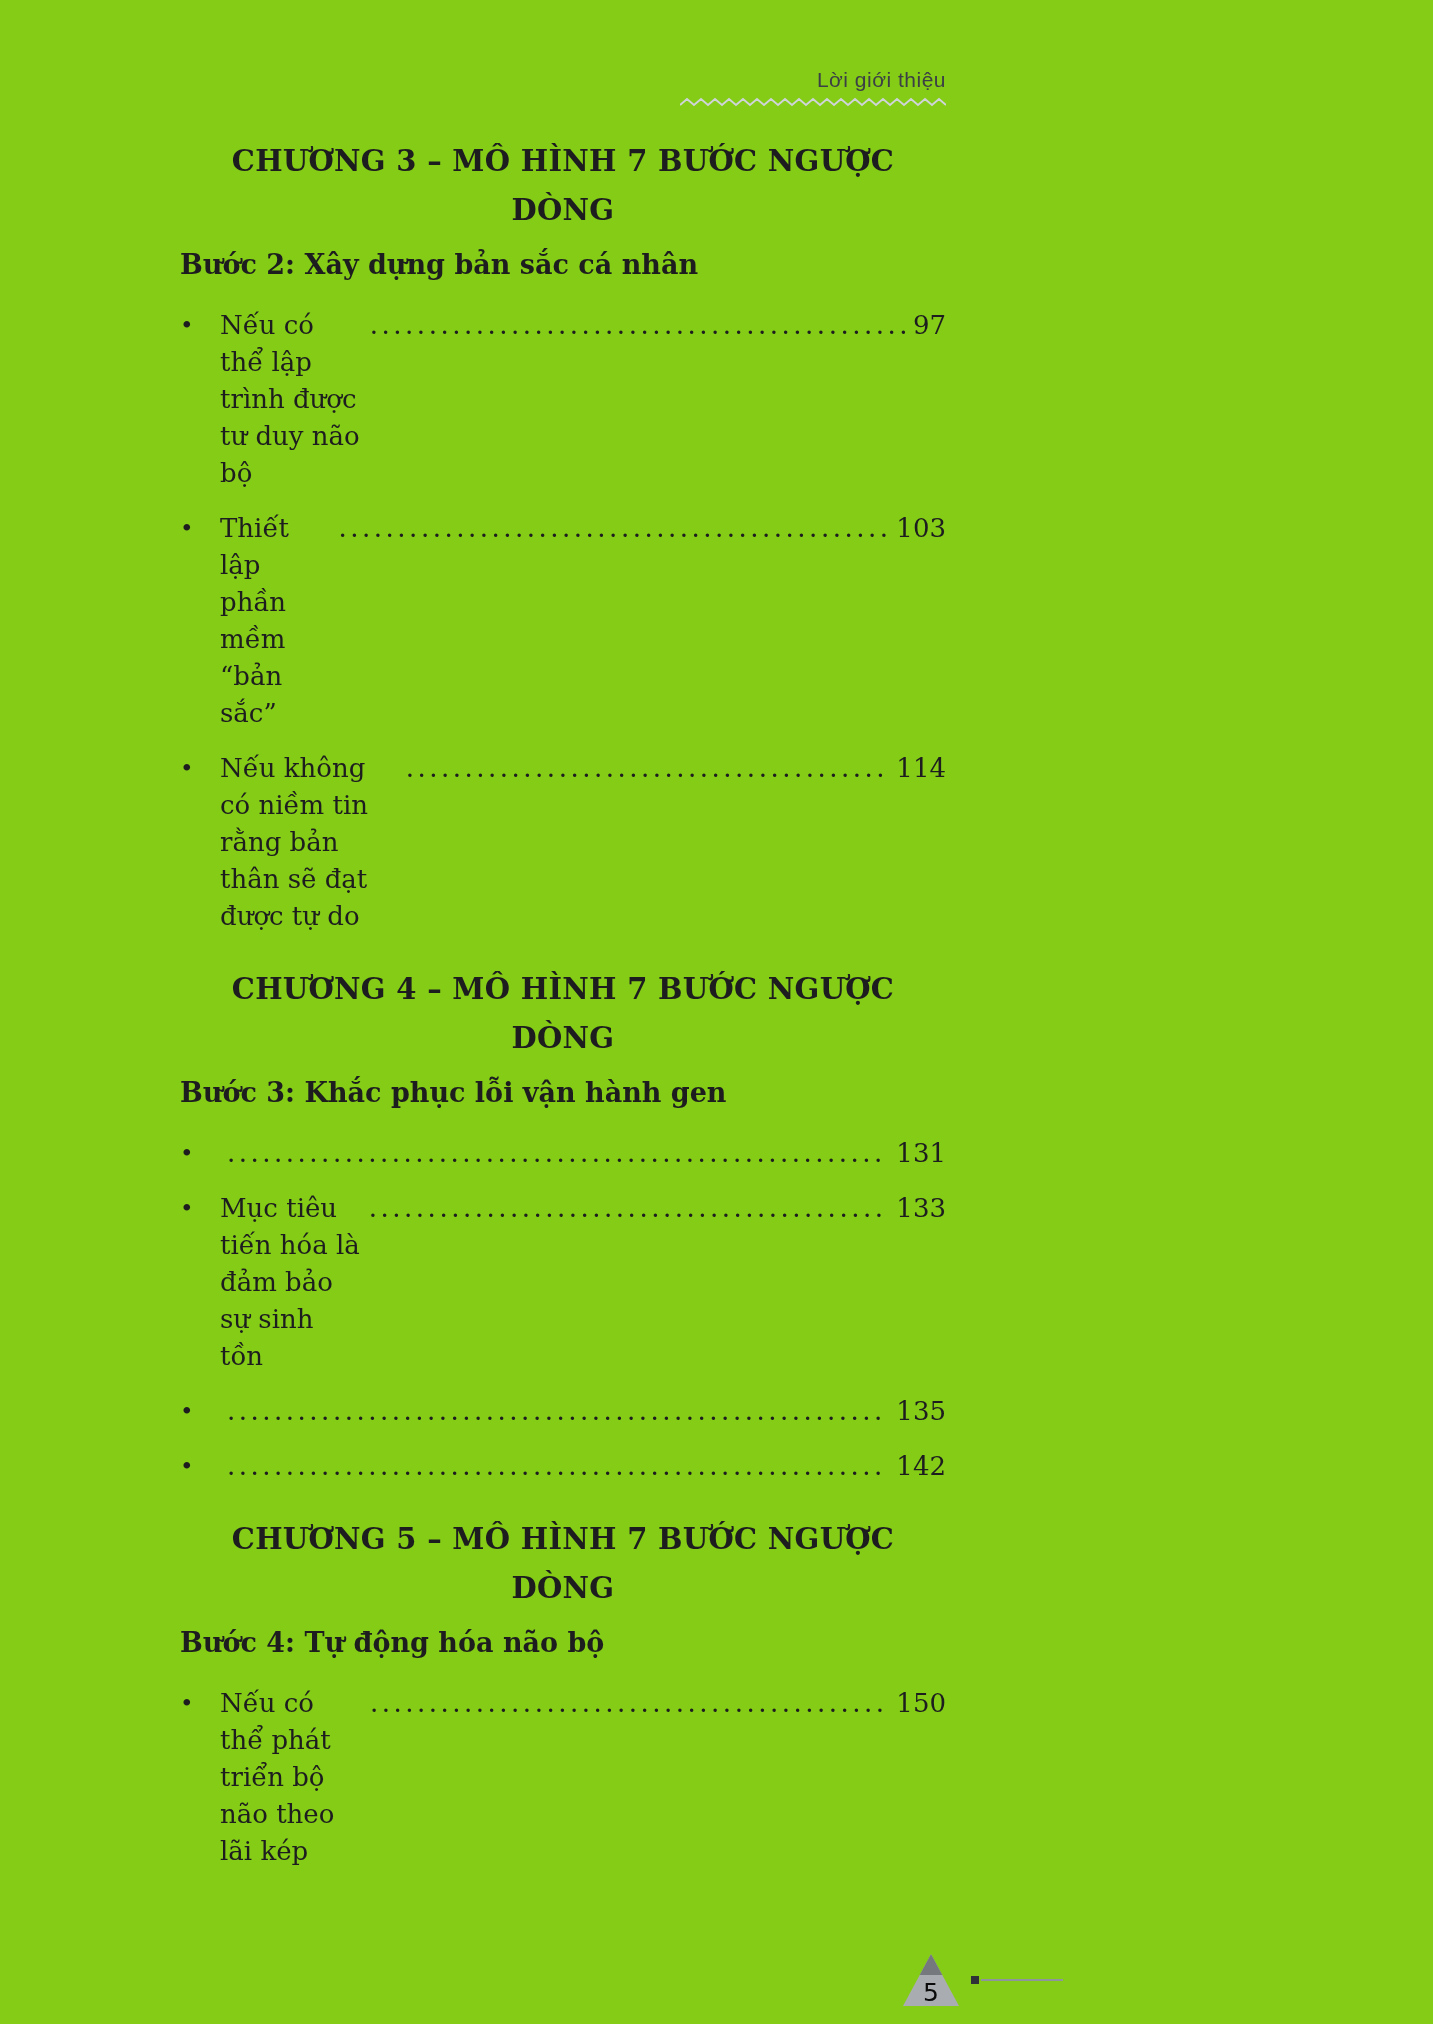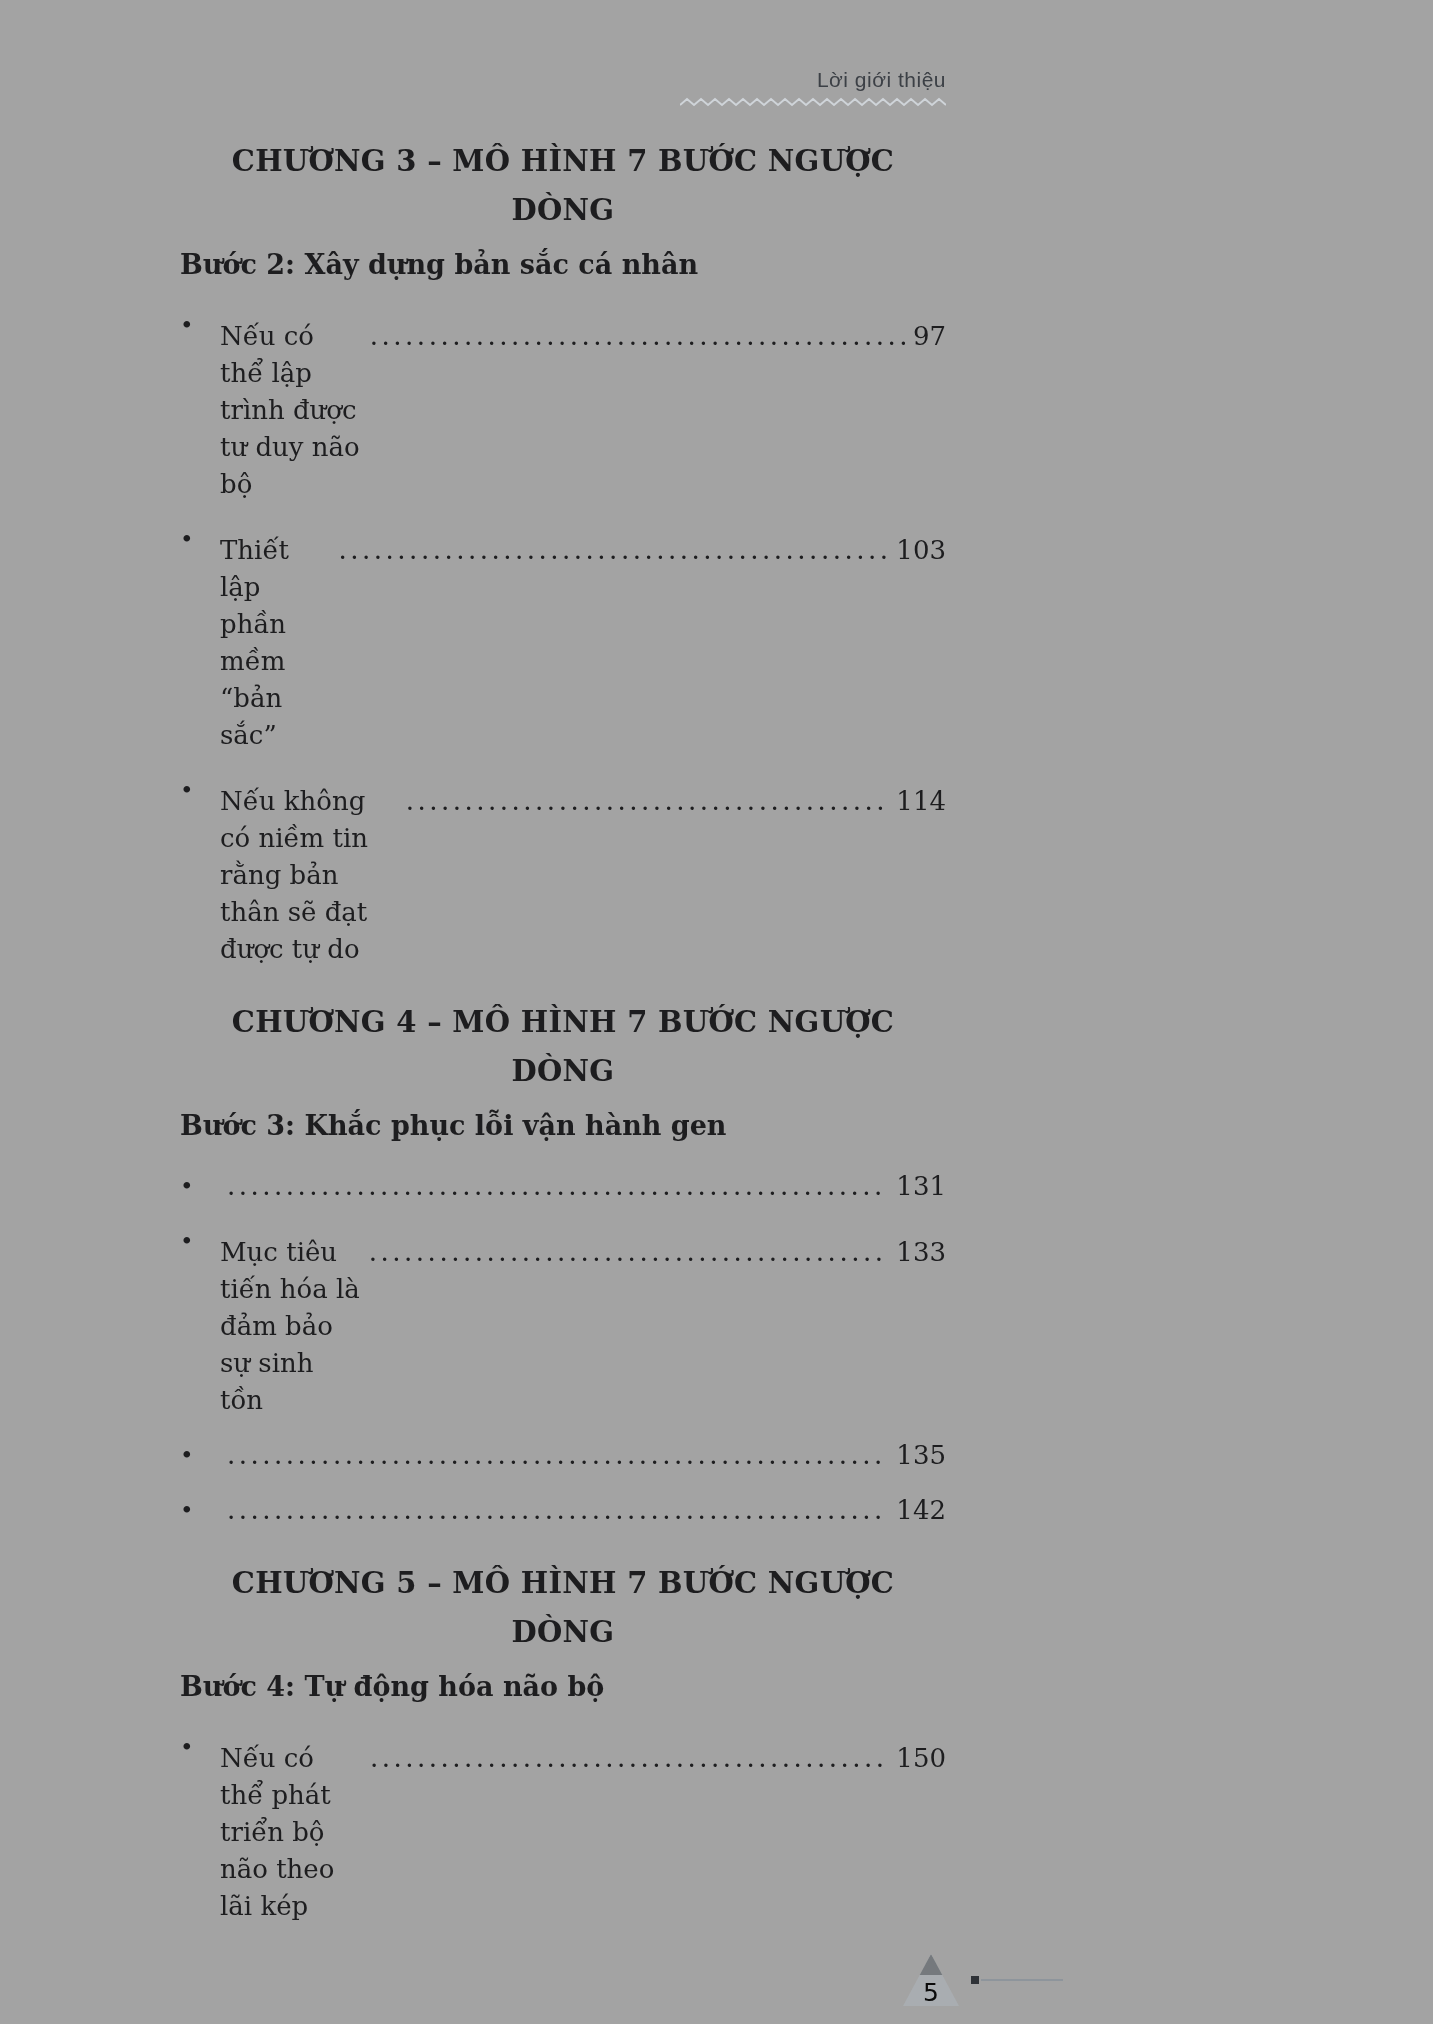--- a/index.html
+++ b/index.html
@@ -3,21 +3,21 @@
 <meta charset="utf-8">
 <style>
   * { margin: 0; padding: 0; box-sizing: border-box; }
   html, body { background: #ffffff; }
   body {
     width: 1433px; height: 2024px;
     position: relative; overflow: hidden;
     font-family: "DejaVu Serif", "Liberation Serif", serif;
     color: #1d1d1f;
   }
-  .page { position: absolute; inset: 0; background: #a3a3a3; }
+  .page { position: absolute; inset: 0; background: #84cc16; }
 
   .content {
     position: absolute; left: 180px; top: 0; width: 766px;
   }
 
   
   .running-header {
     padding-top: 68px;
     display: flex; flex-direction: column; align-items: flex-end; gap: 5px;
   }
@@ -38,21 +38,21 @@
   }
   .toc-list { list-style: none; margin-top: 24px; }
   .toc-item {
     display: flex; margin-bottom: 18px;
     font-size: 26px; line-height: 37px;
   }
   .chapter:last-child .toc-item { margin-bottom: 12px; }
   .bullet { width: 40px; flex: none; font-size: 23px; color: #1d1d1f; }
   .item-body { flex: 1; min-width: 0; }
   .item-row { display: flex; align-items: baseline; }
-  .item-text { flex: 0 1 auto; margin-top: 11px; }
+  .item-text { flex: 0 1 auto; }
   .leader {
     flex: 1 1 auto; min-width: 20px; overflow: hidden;
     white-space: nowrap; margin: 0 8px 0 7px;
   }
   .leader::after {
     content: "........................................................................................................................................................................";
     letter-spacing: 3.5px; color: #1d1d1f;
   }
   .pagenum { flex: none; }
 

